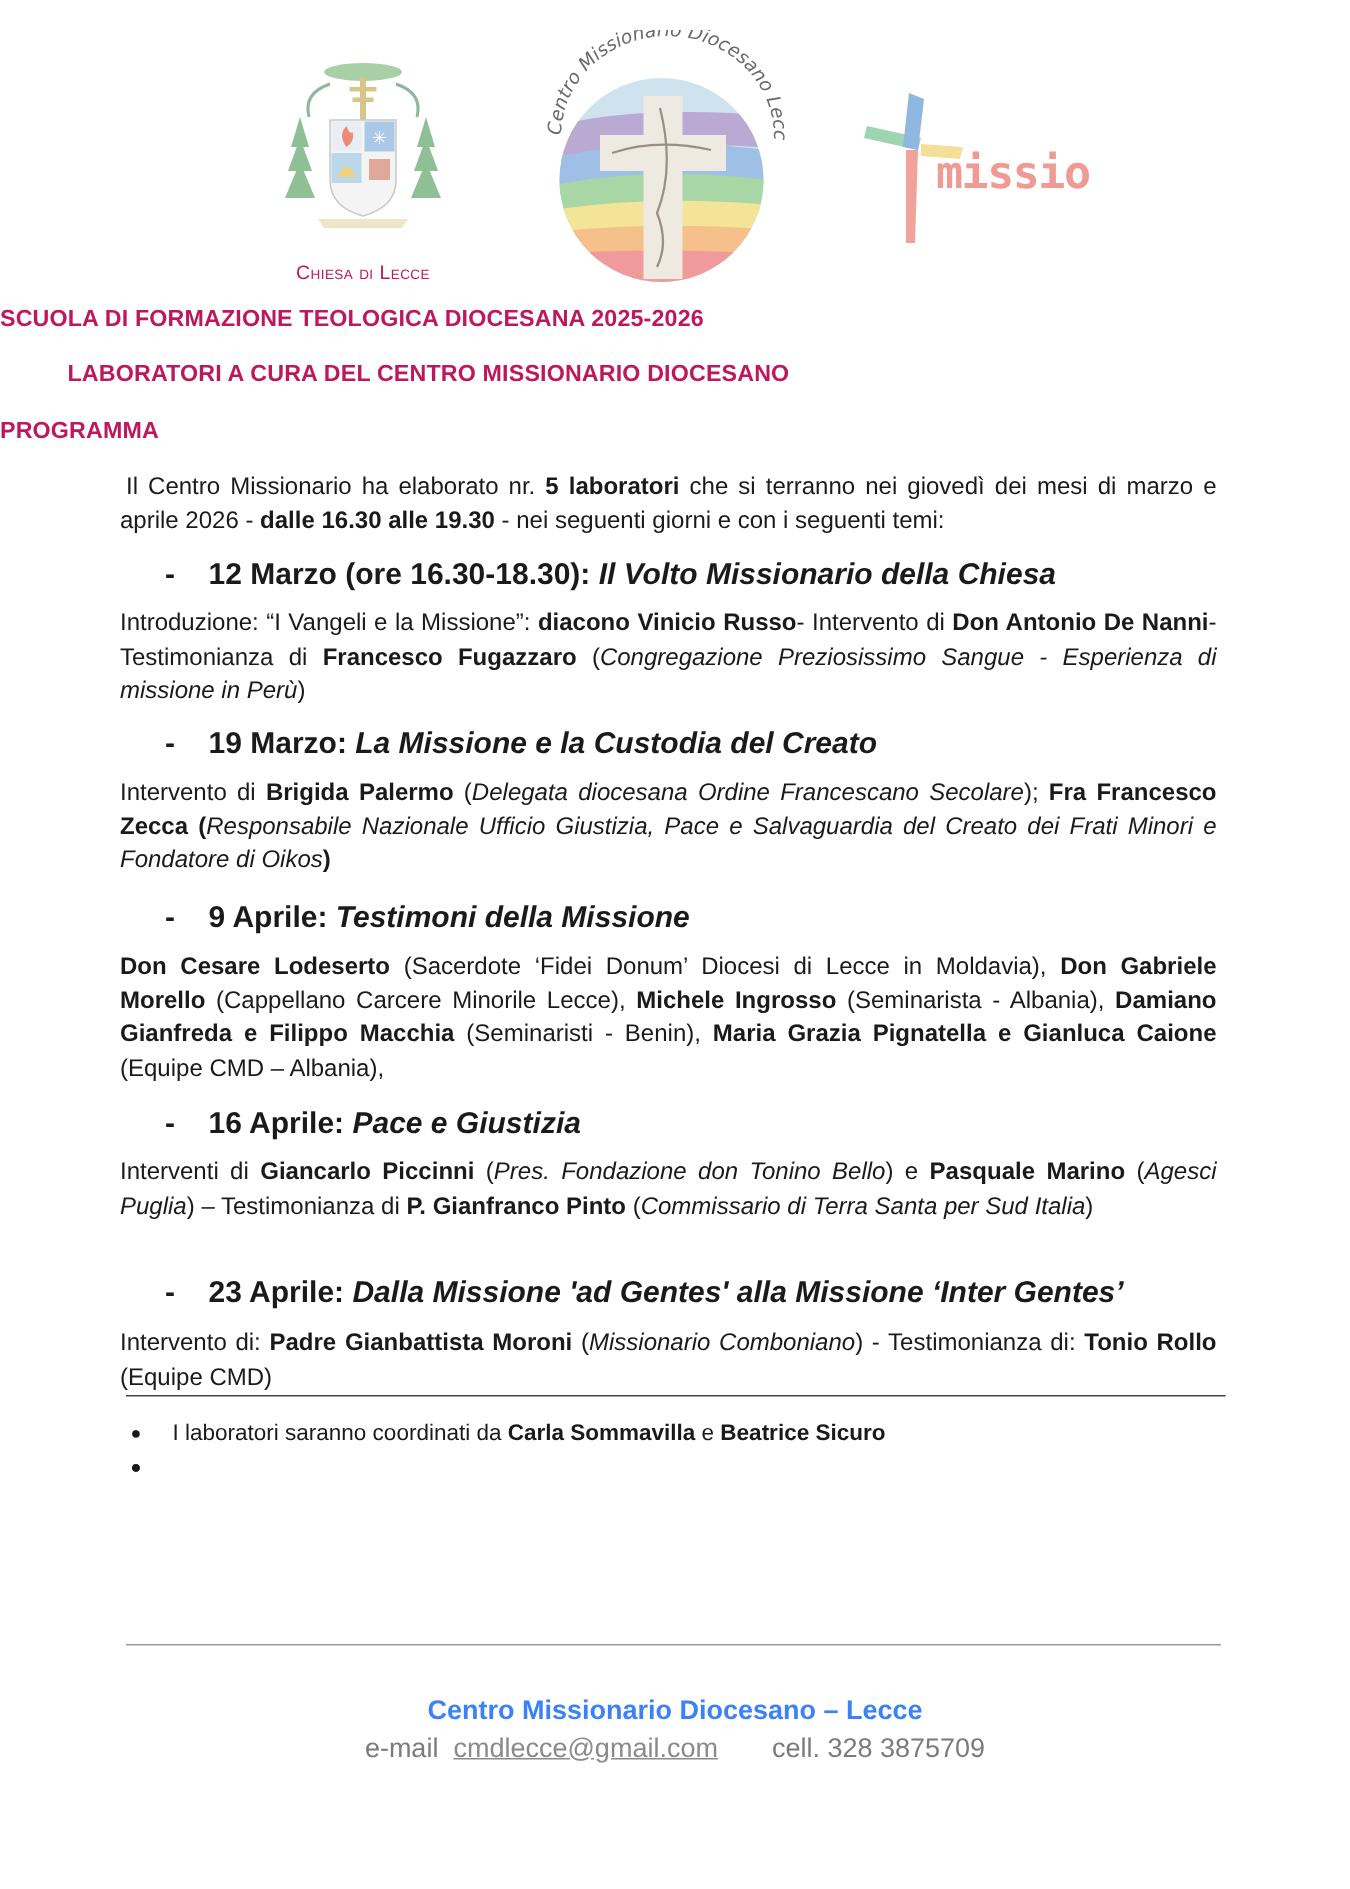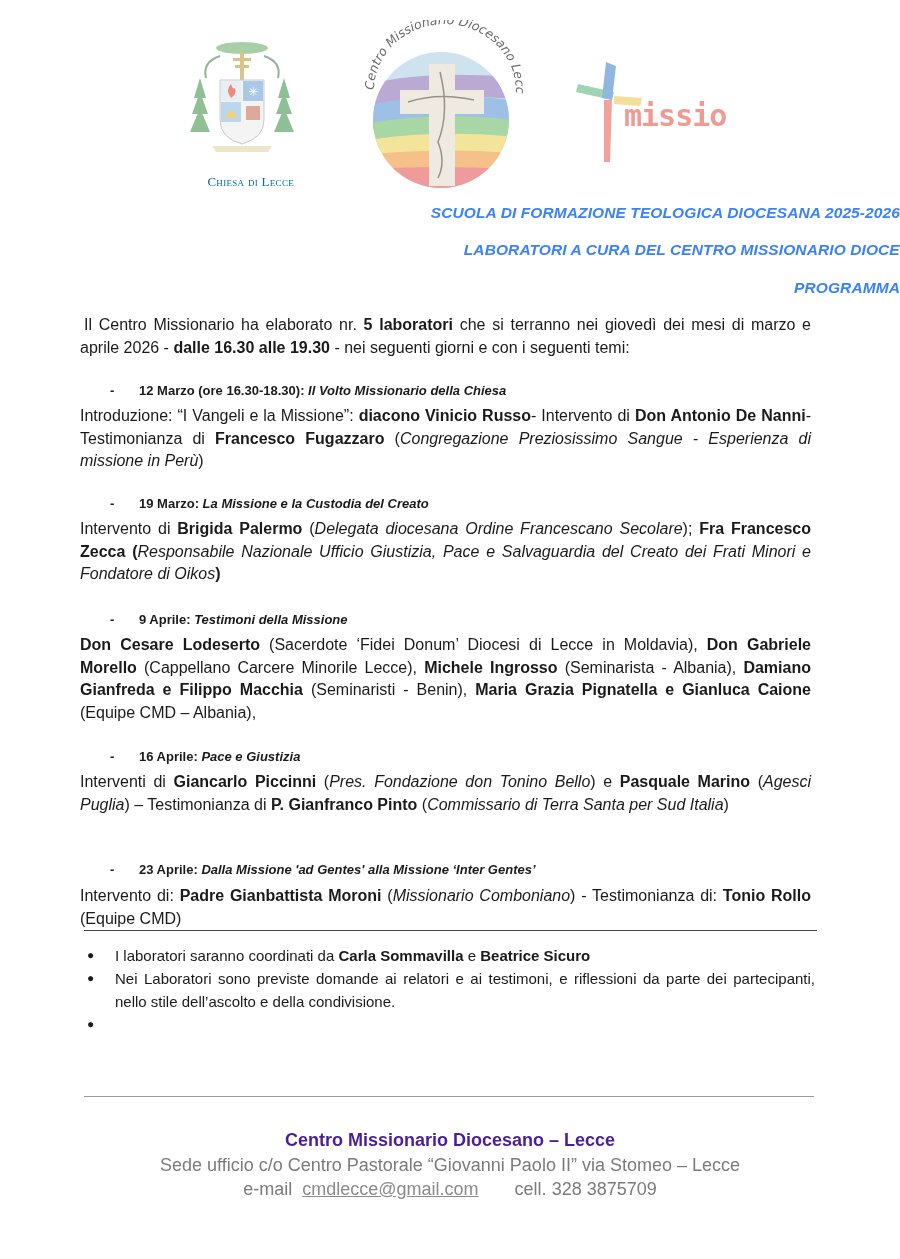--- a/index.html
+++ b/index.html
@@ -5,52 +5,52 @@
   html, body { margin: 0; padding: 0; background: #ffffff; }
   body { width: 900px; height: 1259px; position: relative; overflow: hidden;
          font-family: "Liberation Sans", "DejaVu Sans", sans-serif; color: #1a1a1a; }
 
   
   .logos { position: absolute; top: 18px; left: 0; width: 900px; height: 170px; }
   .logo { position: absolute; }
   .logo-chiesa { left: 190px; top: 20px; width: 104px; height: 156px; }
   .logo-cmd { left: 356px; top: 2px; width: 170px; height: 170px; }
   .logo-missio { left: 572px; top: 42px; width: 160px; height: 110px; }
-  .chiesa-caption { position: absolute; left: 0; top: 136px; width: 104px; text-align: right;
-         font-family: Liberation Serif, serif; font-size: 13px; color: #0369a1;
+  .chiesa-caption { position: absolute; left: 0; top: 136px; width: 104px; text-align: center;
+         font-family: Liberation Sans, sans-serif; font-size: 13px; color: #be185d;
          letter-spacing: 0.3px; font-variant: small-caps; }
   .missio-word { position: absolute; left: 52px; top: 38px; font-family: "DejaVu Sans Mono", monospace;
          font-size: 30px; color: #ef9a93; font-weight: bold; letter-spacing: -1px; }
 
   
-  .title { position: absolute; left: 0; width: 900px; text-align: right;
-           font-weight: bold; font-size: 15.5px; color: #3b82f6; letter-spacing: 0.1px; font-style: italic; }
+  .title { position: absolute; left: 0; width: 900px; text-align: left;
+           font-weight: bold; font-size: 15.5px; color: #be185d; letter-spacing: 0.1px; }
   .t1 { top: 204px; } .t2 { top: 241px; padding-left: 45px; } .t3 { top: 279px; }
 
   
   .body { position: absolute; left: 80px; width: 731px; font-size: 16px; line-height: 22.5px; }
   .para { margin: 0; text-align: justify; }
   .para.last-left { text-align-last: left; }
   .intro { top: 314px; text-indent: 4px; }
-  .session-head { position: absolute; left: 110px; font-size: 13px; font-weight: bold; margin-top: 11px; }
+  .session-head { position: absolute; left: 110px; font-size: 20px; font-weight: bold; }
   .session-head .dash { display: inline-block; width: 29px; }
   .b { font-weight: bold; } .i { font-style: italic; } .u { text-underline-offset: 2px; }
 
   .rule-dark { position: absolute; left: 84px; width: 733px; height: 0; border-top: 1.6px solid #444; }
   .rule-grey { position: absolute; left: 84px; width: 730px; height: 0; border-top: 1.6px solid #9a9a9a; }
 
   
   .notes { position: absolute; left: 84px; top: 944px; width: 731px; font-size: 15px; line-height: 23px; }
   .note { position: relative; padding-left: 31px; text-align: justify; text-align-last: left; }
   .note .bullet { position: absolute; left: 3px; top: 0; font-size: 12px; }
 
   
   .footer { position: absolute; left: 0; top: 1128px; width: 900px; text-align: center;
             color: #7b7b7b; font-size: 18px; line-height: 24.5px; }
-  .footer .org { font-weight: bold; color: #4c1d95; }
+  .footer .org { font-weight: bold; color: #3b82f6; }
   .footer .email-link { color: #8a8a8a; text-decoration: underline; }
   .footer .gap { display: inline-block; width: 36px; }
 </style>
 </head>
 <body>
 
 <div class="logos">
 
   <div class="logo logo-chiesa">
     <svg width="104" height="136" viewBox="0 0 104 136">
@@ -164,28 +164,26 @@
 
 <div class="rule-dark" style="top:930px"></div>
 
 <div class="notes">
   <div class="note">
     <span class="bullet">●</span>
     <span><span>I laboratori saranno coordinati da </span><span class="b">Carla Sommavilla</span><span> e </span><span class="b">Beatrice Sicuro</span></span>
   </div>
   <div class="note">
     <span class="bullet">●</span>
-    <span><span>Nei Laboratori sono previste domande ai relatori e ai testimoni, e riflessioni da parte dei partecipanti, nello stile dell’ascolto e della condivisione.</span></span>
   </div>
   <div class="note">
     <span class="bullet">●</span>
   </div>
 </div>
 
 <div class="rule-grey" style="top:1096px"></div>
 
 <div class="footer">
   <div class="org">Centro Missionario Diocesano – Lecce</div>
-  <div>Sede ufficio c/o Centro Pastorale “Giovanni Paolo II” via Stomeo – Lecce</div>
   <div>
     <span>e-mail</span>&nbsp;&nbsp;<a class="email-link">cmdlecce@gmail.com</a><span class="gap"></span><span>cell.</span>&nbsp;<span>328 3875709</span>
   </div>
 </div>
 
 </body></html>

